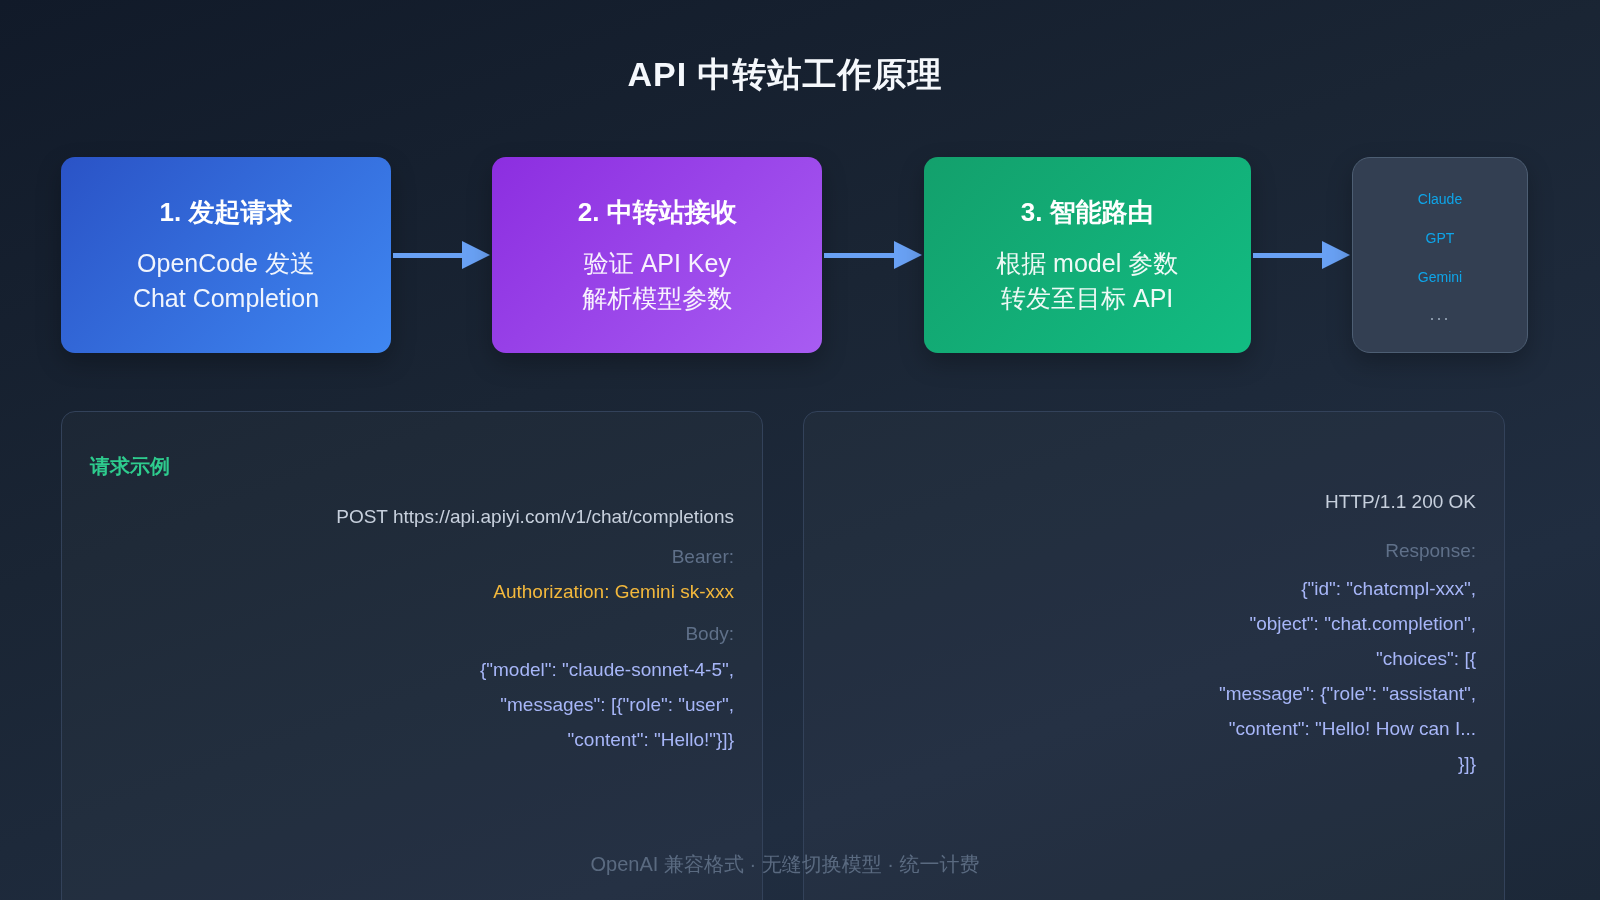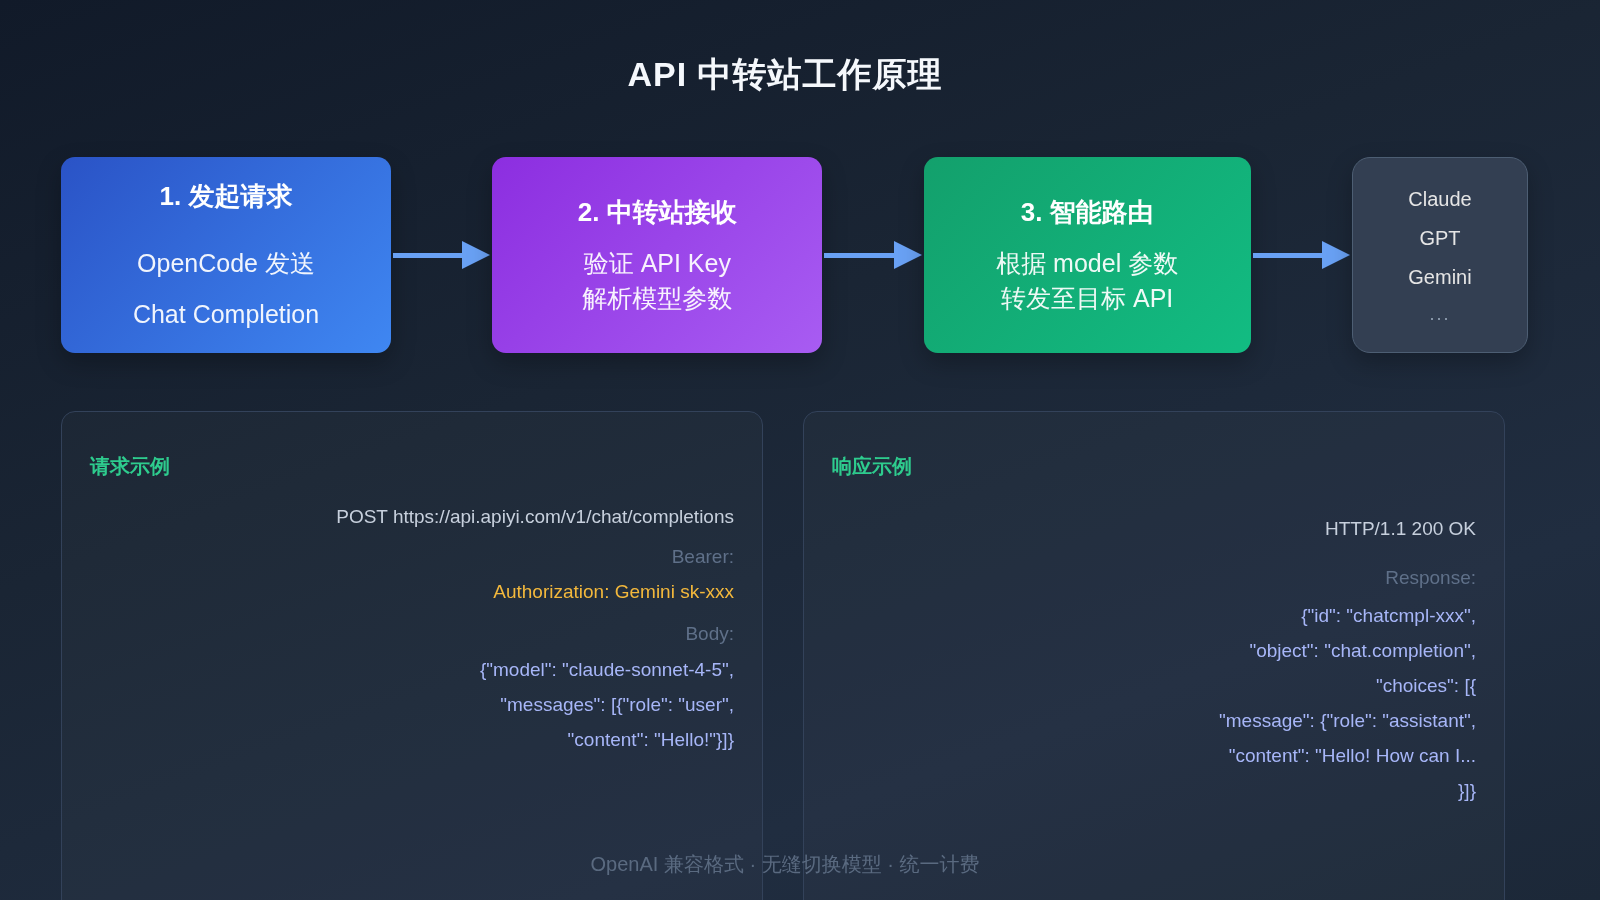--- a/index.html
+++ b/index.html
@@ -15,41 +15,41 @@
   
   .flow-row {
     position:absolute; left:61px; top:157px; width:1467px; height:196px;
     display:flex; align-items:stretch;
   }
   .step {
     width:330px; border-radius:14px; color:#ffffff;
     display:flex; flex-direction:column; align-items:center; justify-content:center;
     box-shadow:0 10px 24px rgba(0,0,0,0.25);
   }
-  .step-blue   { background:linear-gradient(135deg,#2a53c6 0%,#3f87f2 100%);gap:16px; }
+  .step-blue   { background:linear-gradient(135deg,#2a53c6 0%,#3f87f2 100%); }
   .step-purple { background:linear-gradient(135deg,#8c2ee0 0%,#a85cf2 100%); }
   .step-green  { background:linear-gradient(135deg,#13a06c 0%,#12bc82 100%); width:327px; }
   .step-title  { font-size:26px; font-weight:700; margin-bottom:16px; }
   .step-line   { font-size:25px; line-height:35px; color:rgba(255,255,255,0.93); }
   .arrow {
     flex:1; display:flex; align-items:center; padding:0 2px;
   }
   .arrow-line { flex:1; height:5px; background:#69a1f4; }
   .arrow-head {
     width:0; height:0;
     border-top:14px solid transparent; border-bottom:14px solid transparent;
     border-left:28px solid #69a1f4;
   }
   .target-box {
     width:176px; box-sizing:border-box;
     background:#333f52; border:1.5px solid #4d5e73; border-radius:18px;
     display:flex; flex-direction:column; align-items:center; justify-content:center;
     box-shadow:0 10px 24px rgba(0,0,0,0.25);
   }
-  .target-line { font-size:20px; line-height:39px; color:#e5e5e5; }
+  .target-line { font-size:14px; line-height:39px; color:#0ea5e9; }
   .target-dots { font-size:18px; line-height:34px; color:#93a1b3; letter-spacing:2px; }
   
   .panels {
     position:absolute; left:61px; top:411px; width:1444px;
     display:flex; gap:40px;
   }
   .panel {
     width:702px; height:514px; box-sizing:border-box; padding:41px 28px;
     background:rgba(255,255,255,0.022);
     border:1px solid #33425a; border-radius:14px;
@@ -130,21 +130,20 @@
       <div class="code-line light">POST https://api.apiyi.com/v1/chat/completions</div>
       <div class="code-line muted">Bearer:</div>
       <div class="code-line amber indent-1" style="margin-bottom:16px;">Authorization: Gemini sk-xxx</div>
       <div class="code-line muted" style="margin-bottom:10px;">Body:</div>
       <div class="code-line json indent-1">{"model": "claude-sonnet-4-5",</div>
       <div class="code-line json indent-2">"messages": [{"role": "user",</div>
       <div class="code-line json indent-3">"content": "Hello!"}]}</div>
     </section>
 
     <section class="panel">
-      <h2 class="panel-title">响应示例</h2>
       <div class="code-line light-lead">HTTP/1.1 200 OK</div>
       <div class="code-line muted" style="margin-bottom:12px;">Response:</div>
       <div class="code-line json indent-1">{"id": "chatcmpl-xxx",</div>
       <div class="code-line json indent-2">"object": "chat.completion",</div>
       <div class="code-line json indent-2">"choices": [{</div>
       <div class="code-line json indent-4">"message": {"role": "assistant",</div>
       <div class="code-line json indent-5">"content": "Hello! How can I...</div>
       <div class="code-line json indent-2">}]}</div>
     </section>
 

